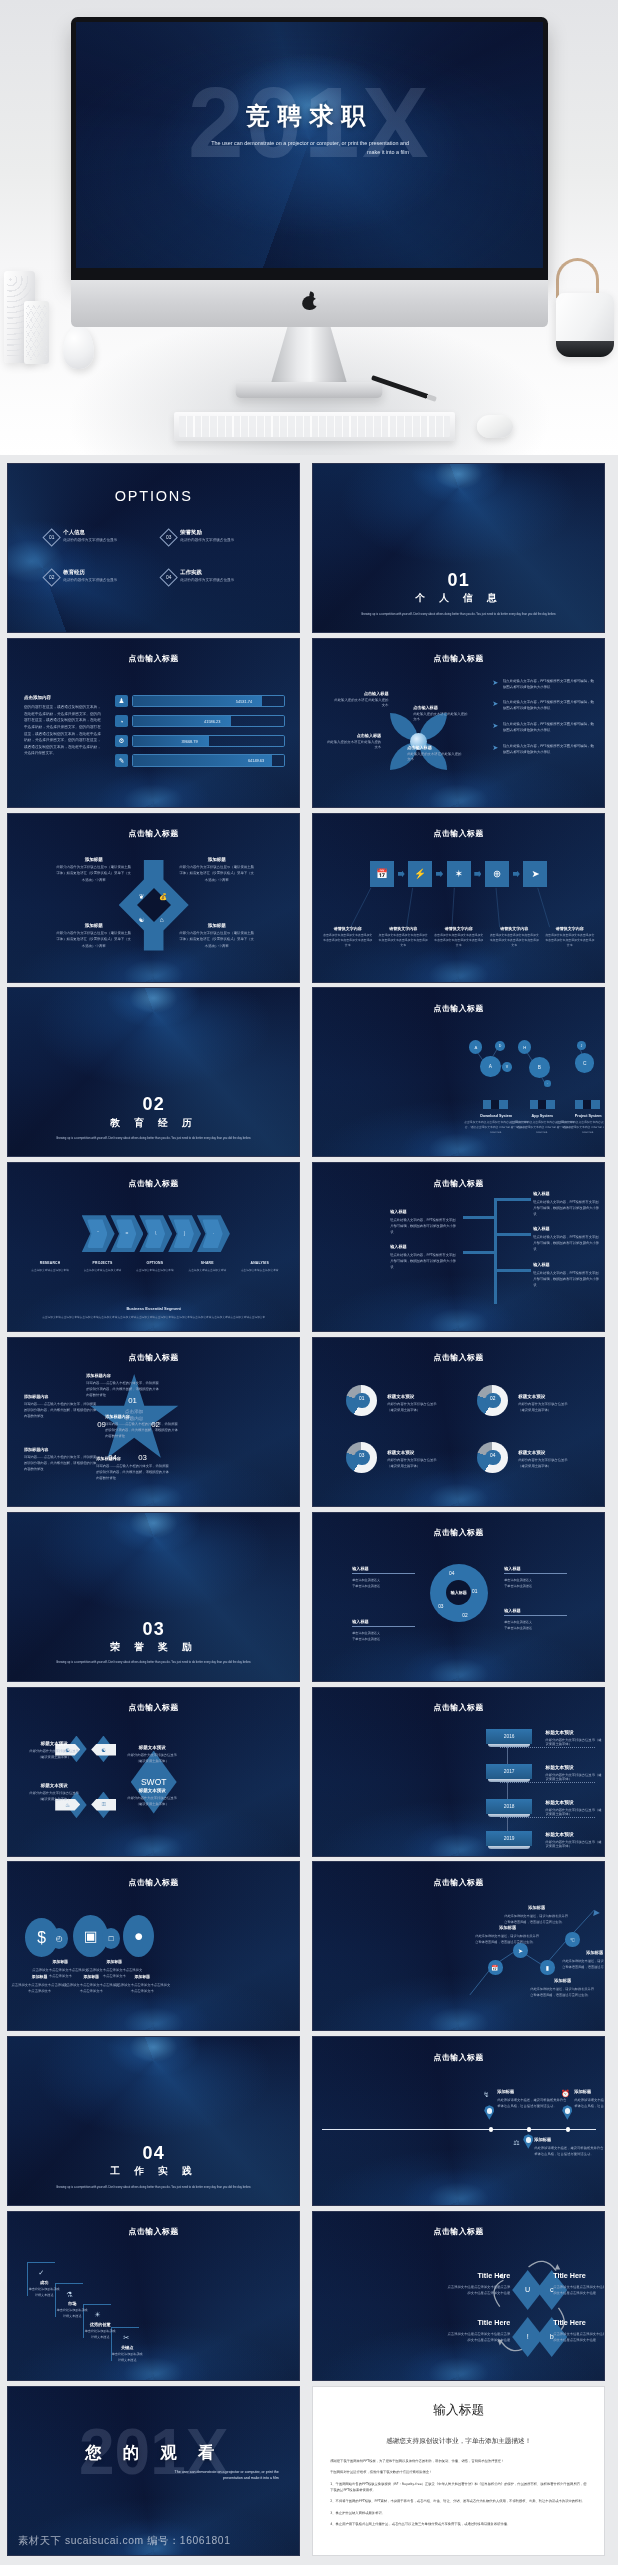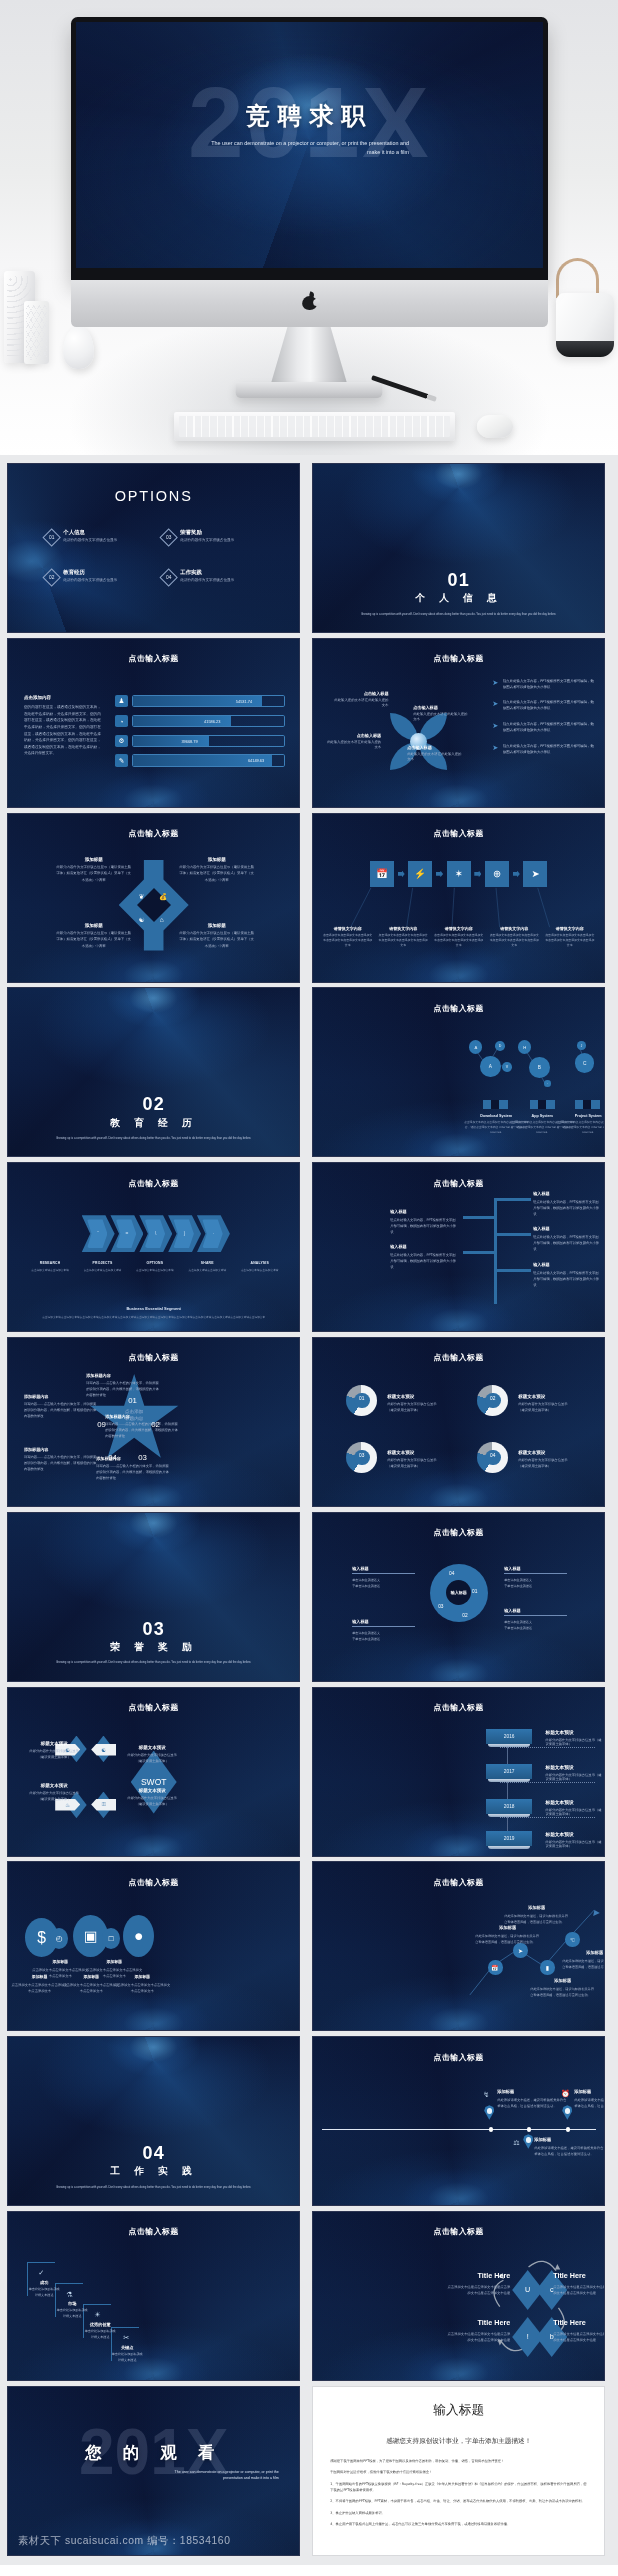--- a/index.html
+++ b/index.html
@@ -1107,21 +1107,21 @@
 
   <div class="slide">
     <div class="flower bottomcenter"></div>
     <div class="yr-sm">201X</div>
     <div class="s-in">
       <div class="thanks">
         <div class="t">您 的 观 看</div>
         <div class="s">The user can demonstrate on a projector or computer, or print the presentation and make it into a film</div>
       </div>
     </div>
-    <div class="wm">素材天下 sucaisucai.com  编号：18534160</div>
+    <div class="wm">素材天下 sucaisucai.com  编号：16061801</div>
   </div>
 
   <div class="slide light">
     <div class="s-in">
       <div class="cp-h">输入标题</div>
       <div class="cp-s">感谢您支持原创设计事业，字单击添加主题描述！</div>
       <div class="cp-b">
         <p>感谢您下载千图网原创PPT模板，为了您和千图网以及原创作者的利益，请勿复制、传播、销售，否则将承担法律责任！</p>
         <p>千图网将对作品进行维权，按照传播下载次数的十倍进行索取赔偿金！</p>
         <p>1、千图网网站出售的PPT模版是免版税类（RF：Royalty-free）正版受《中华人民共和国著作法》和《世界版权公约》的保护，作品的所有权、版权和著作权归千图网所有，您下载的是PPT模版素材使用权。</p>

